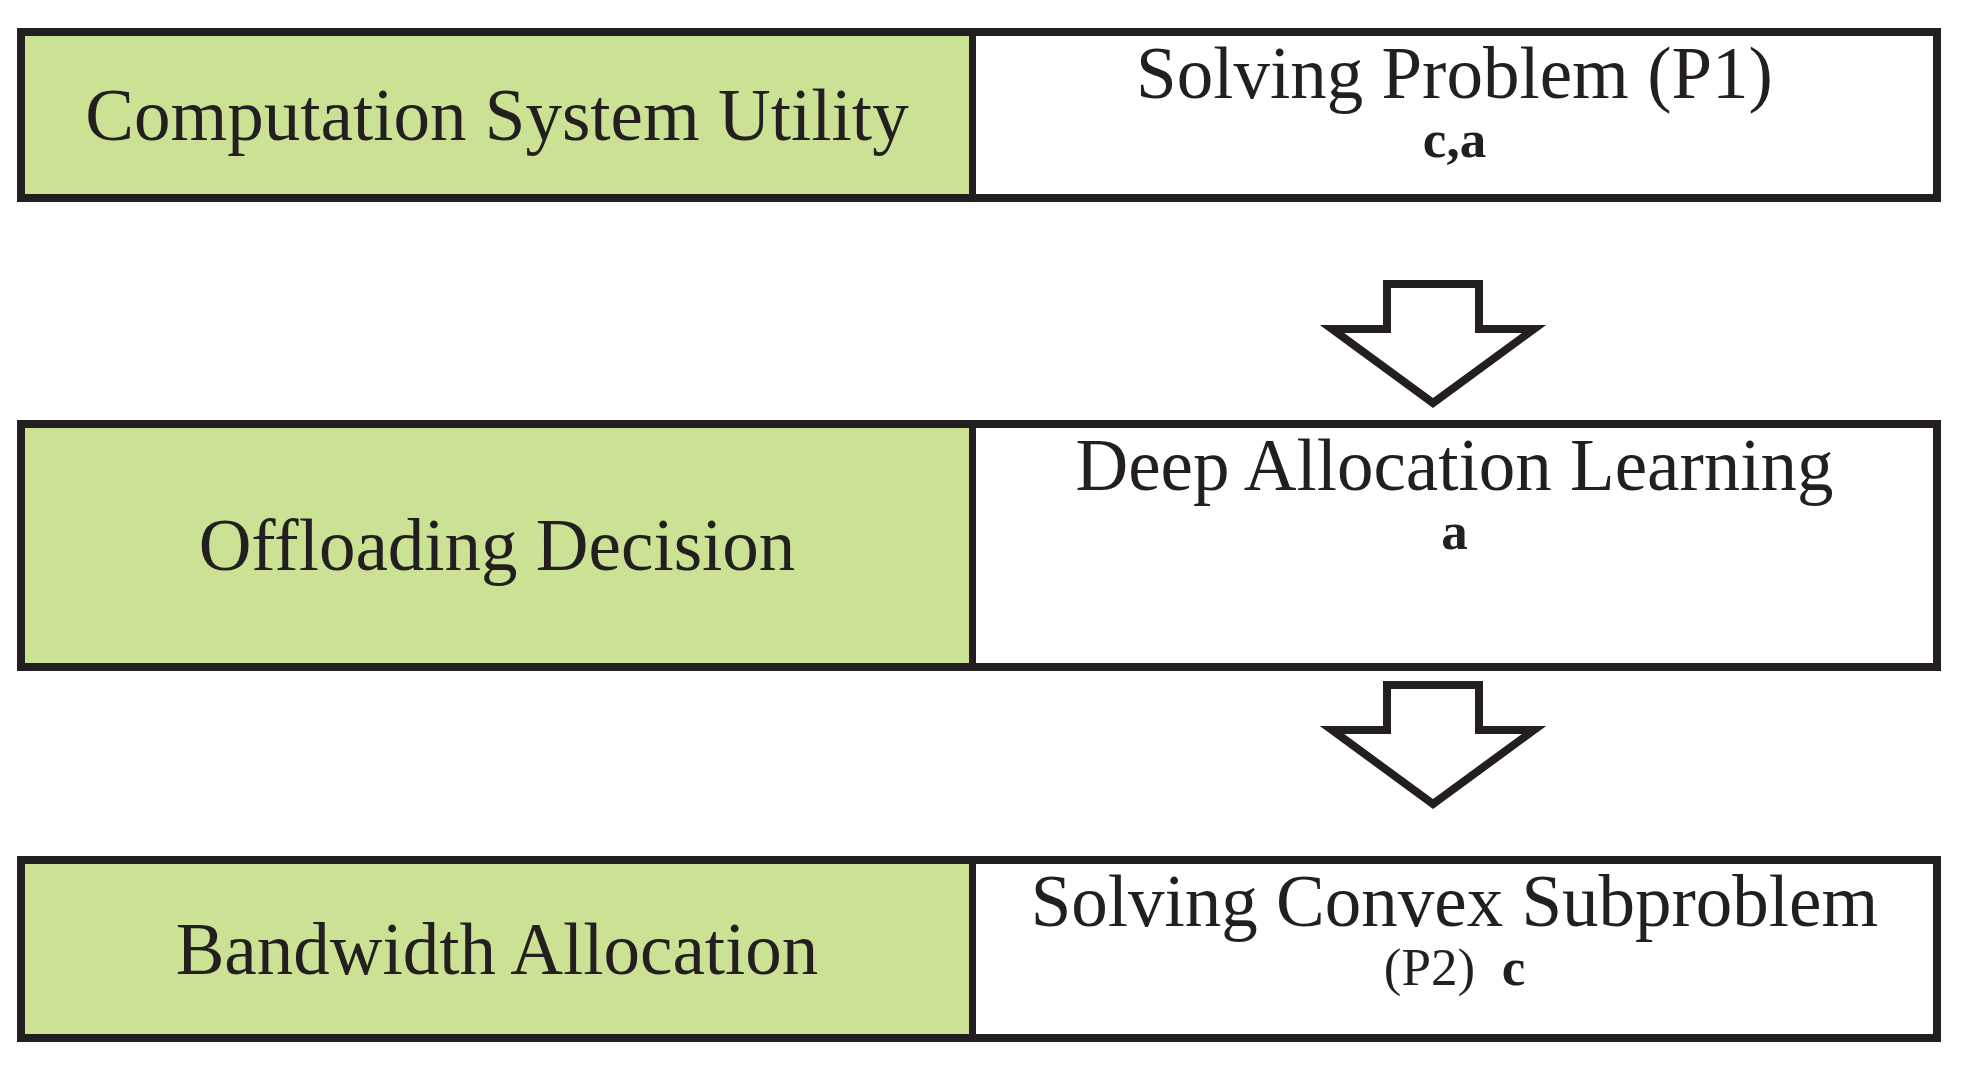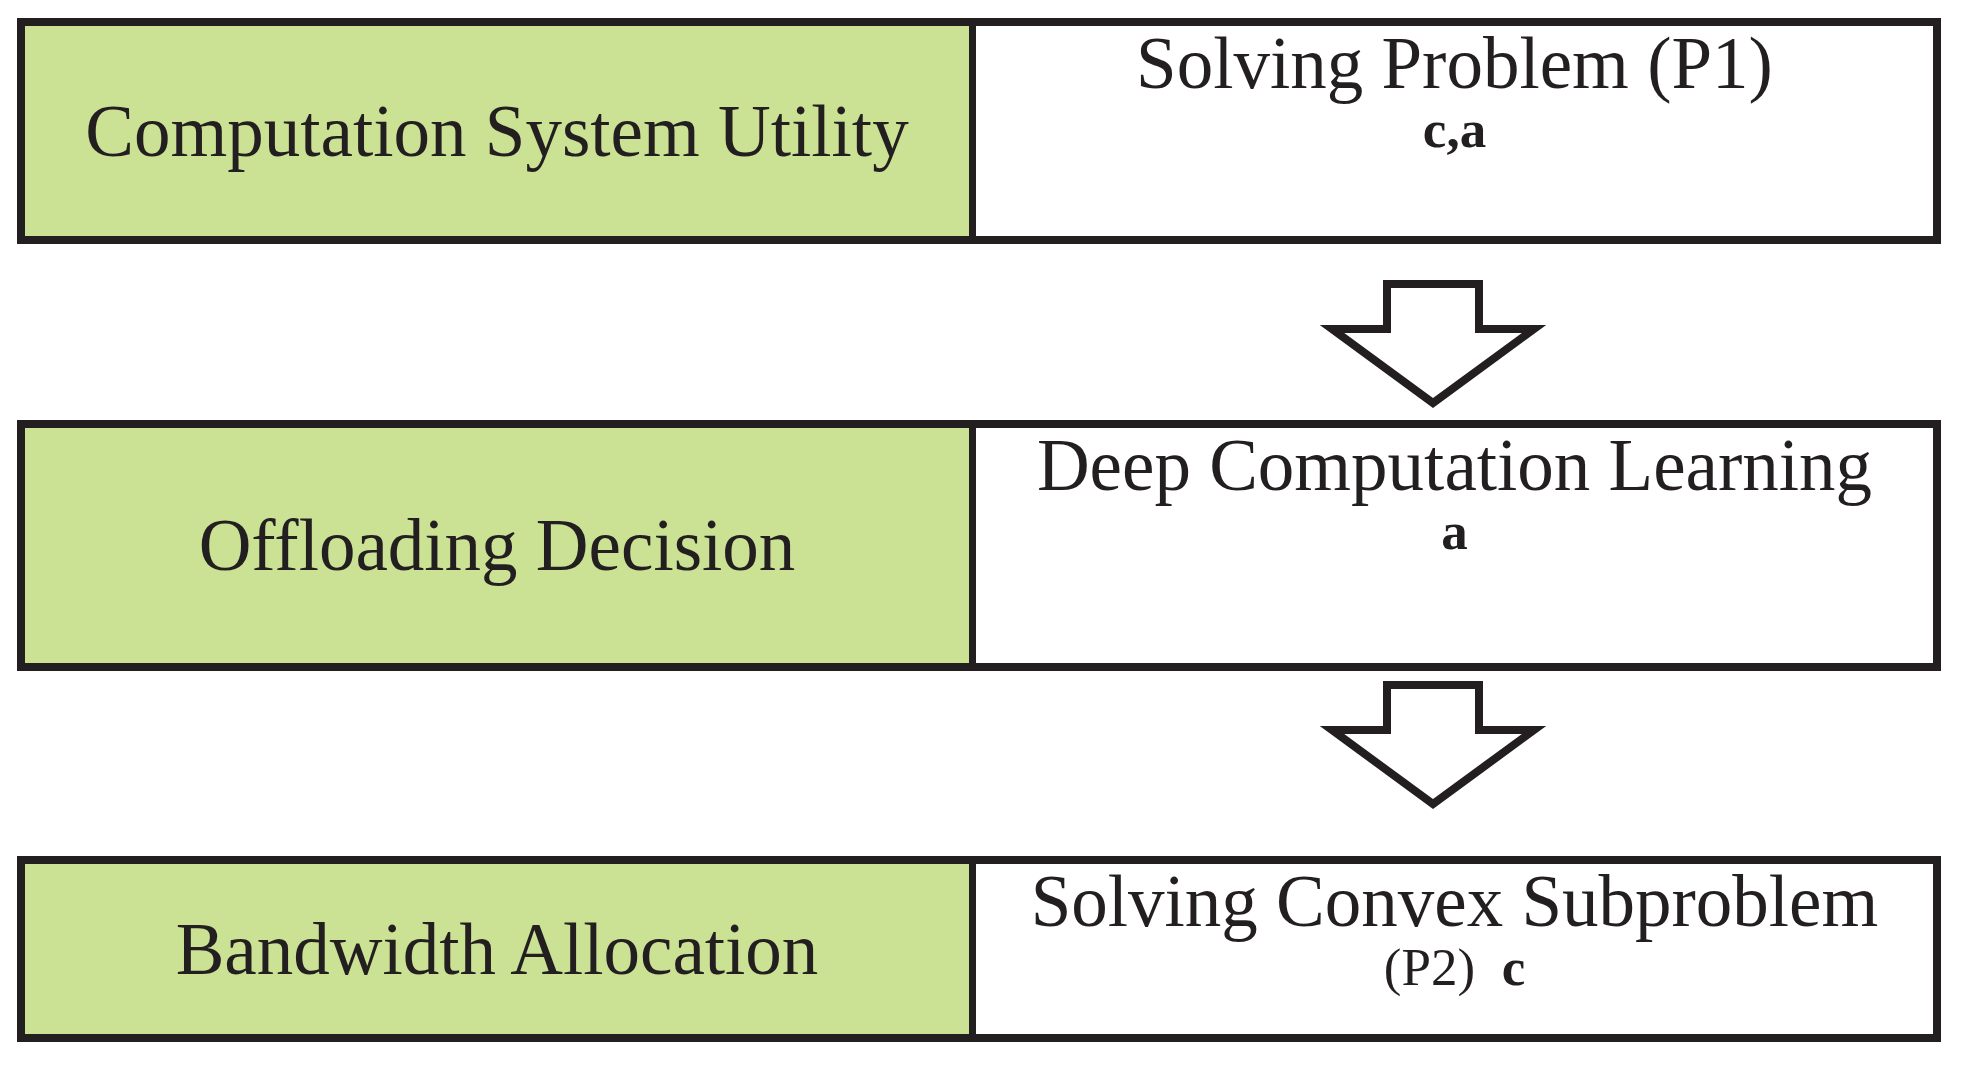--- a/index.html
+++ b/index.html
@@ -22,21 +22,21 @@
   }
   
   .row{
     position:absolute;
     left:17px;
     width:1924px;
     border:8px solid var(--ink);
     display:flex;
     background:var(--bg);
   }
-  .row-1{ top:18px;  height:226px;font-family:Liberation Serif, serif; }
+  .row-1{ top:28px;  height:174px;font-family:Liberation Serif, serif; }
   .row-2{ top:420px; height:251px; }
   .row-3{ top:856px; height:186px; }
 
   .cell-left{
     width:951px;
     flex:0 0 951px;
     background:var(--green);
     border-right:7px solid var(--ink);
     display:flex;
     align-items:center;
@@ -113,21 +113,21 @@
     <svg viewBox="0 0 210 127" xmlns="http://www.w3.org/2000/svg">
       <polygon points="59,4 151,4 151,49 206,49 105,123 4,49 59,49"></polygon>
     </svg>
   </div>
 
   <div class="row row-2">
     <div class="cell-left">
       <div class="label-text">Offloading Decision</div>
     </div>
     <div class="cell-right">
-      <div class="method-line1">Deep Computation Learning</div>
+      <div class="method-line1">Deep Allocation Learning</div>
       <div class="method-line2">
           <span class="line2-prefix"></span>
           <span class="line2-bold">a</span>
         </div>
     </div>
   </div>
 
   <div class="arrow arrow-2">
     <svg viewBox="0 0 210 127" xmlns="http://www.w3.org/2000/svg">
       <polygon points="59,4 151,4 151,49 206,49 105,123 4,49 59,49"></polygon>

